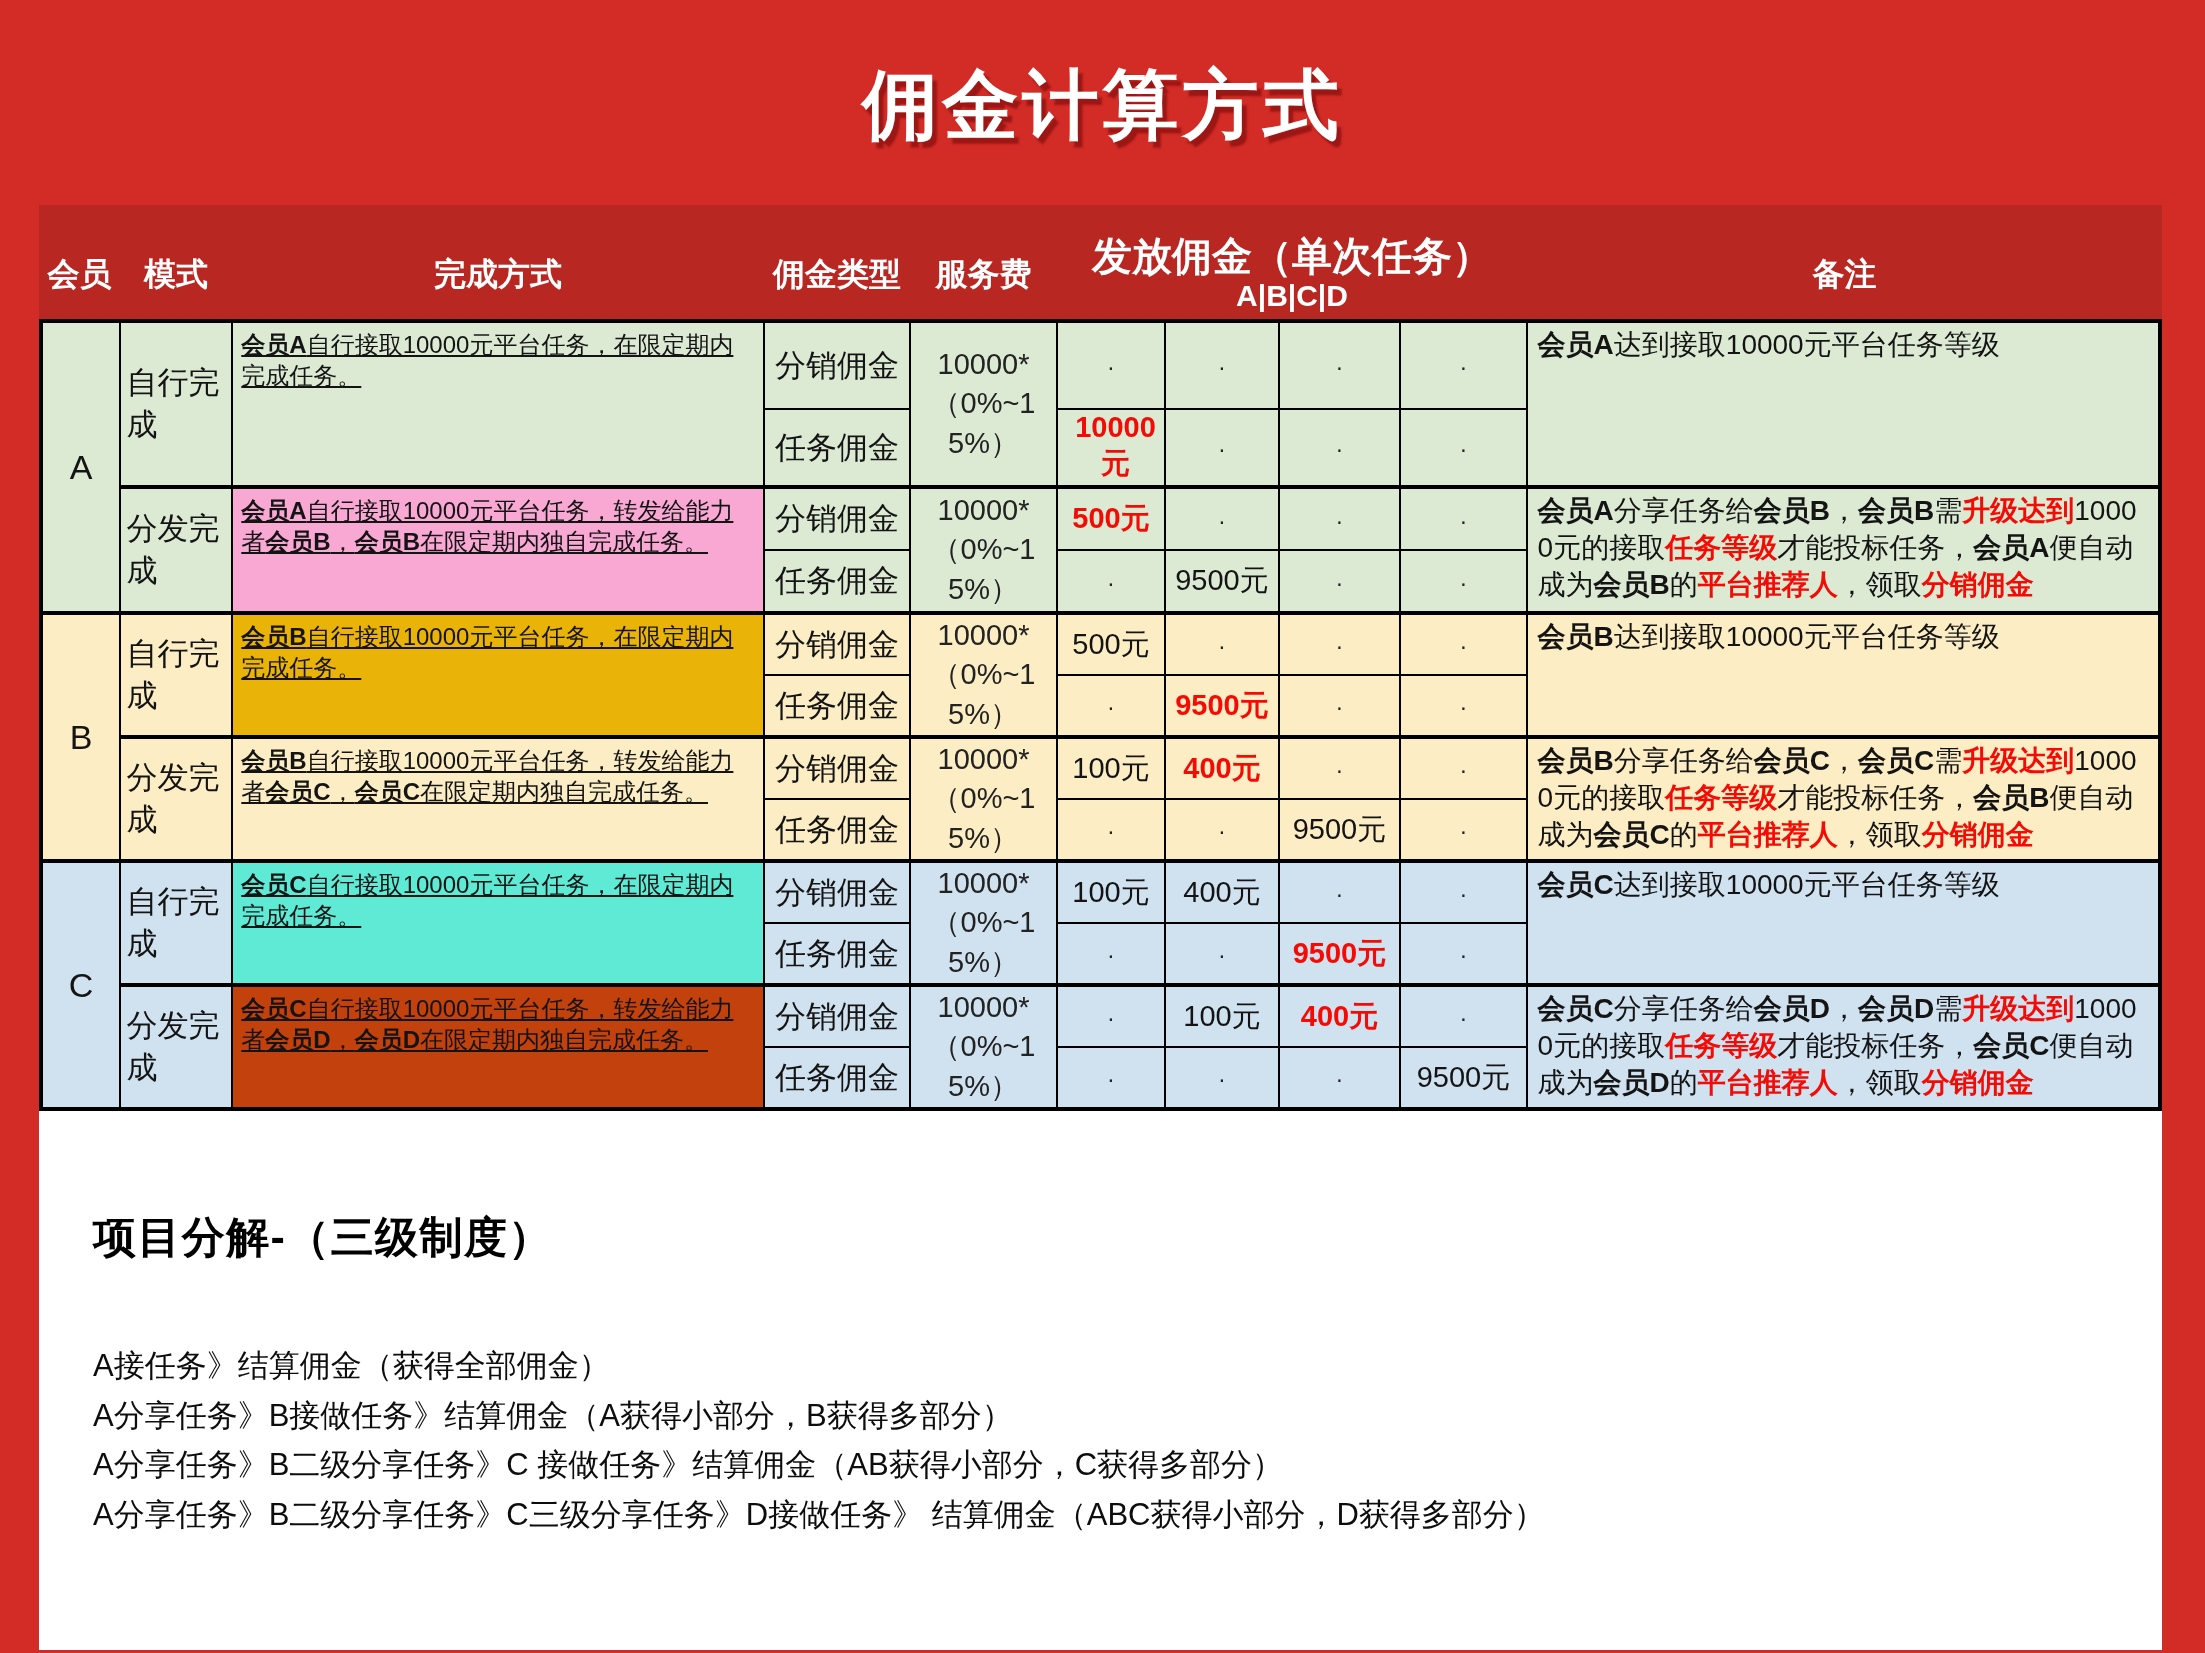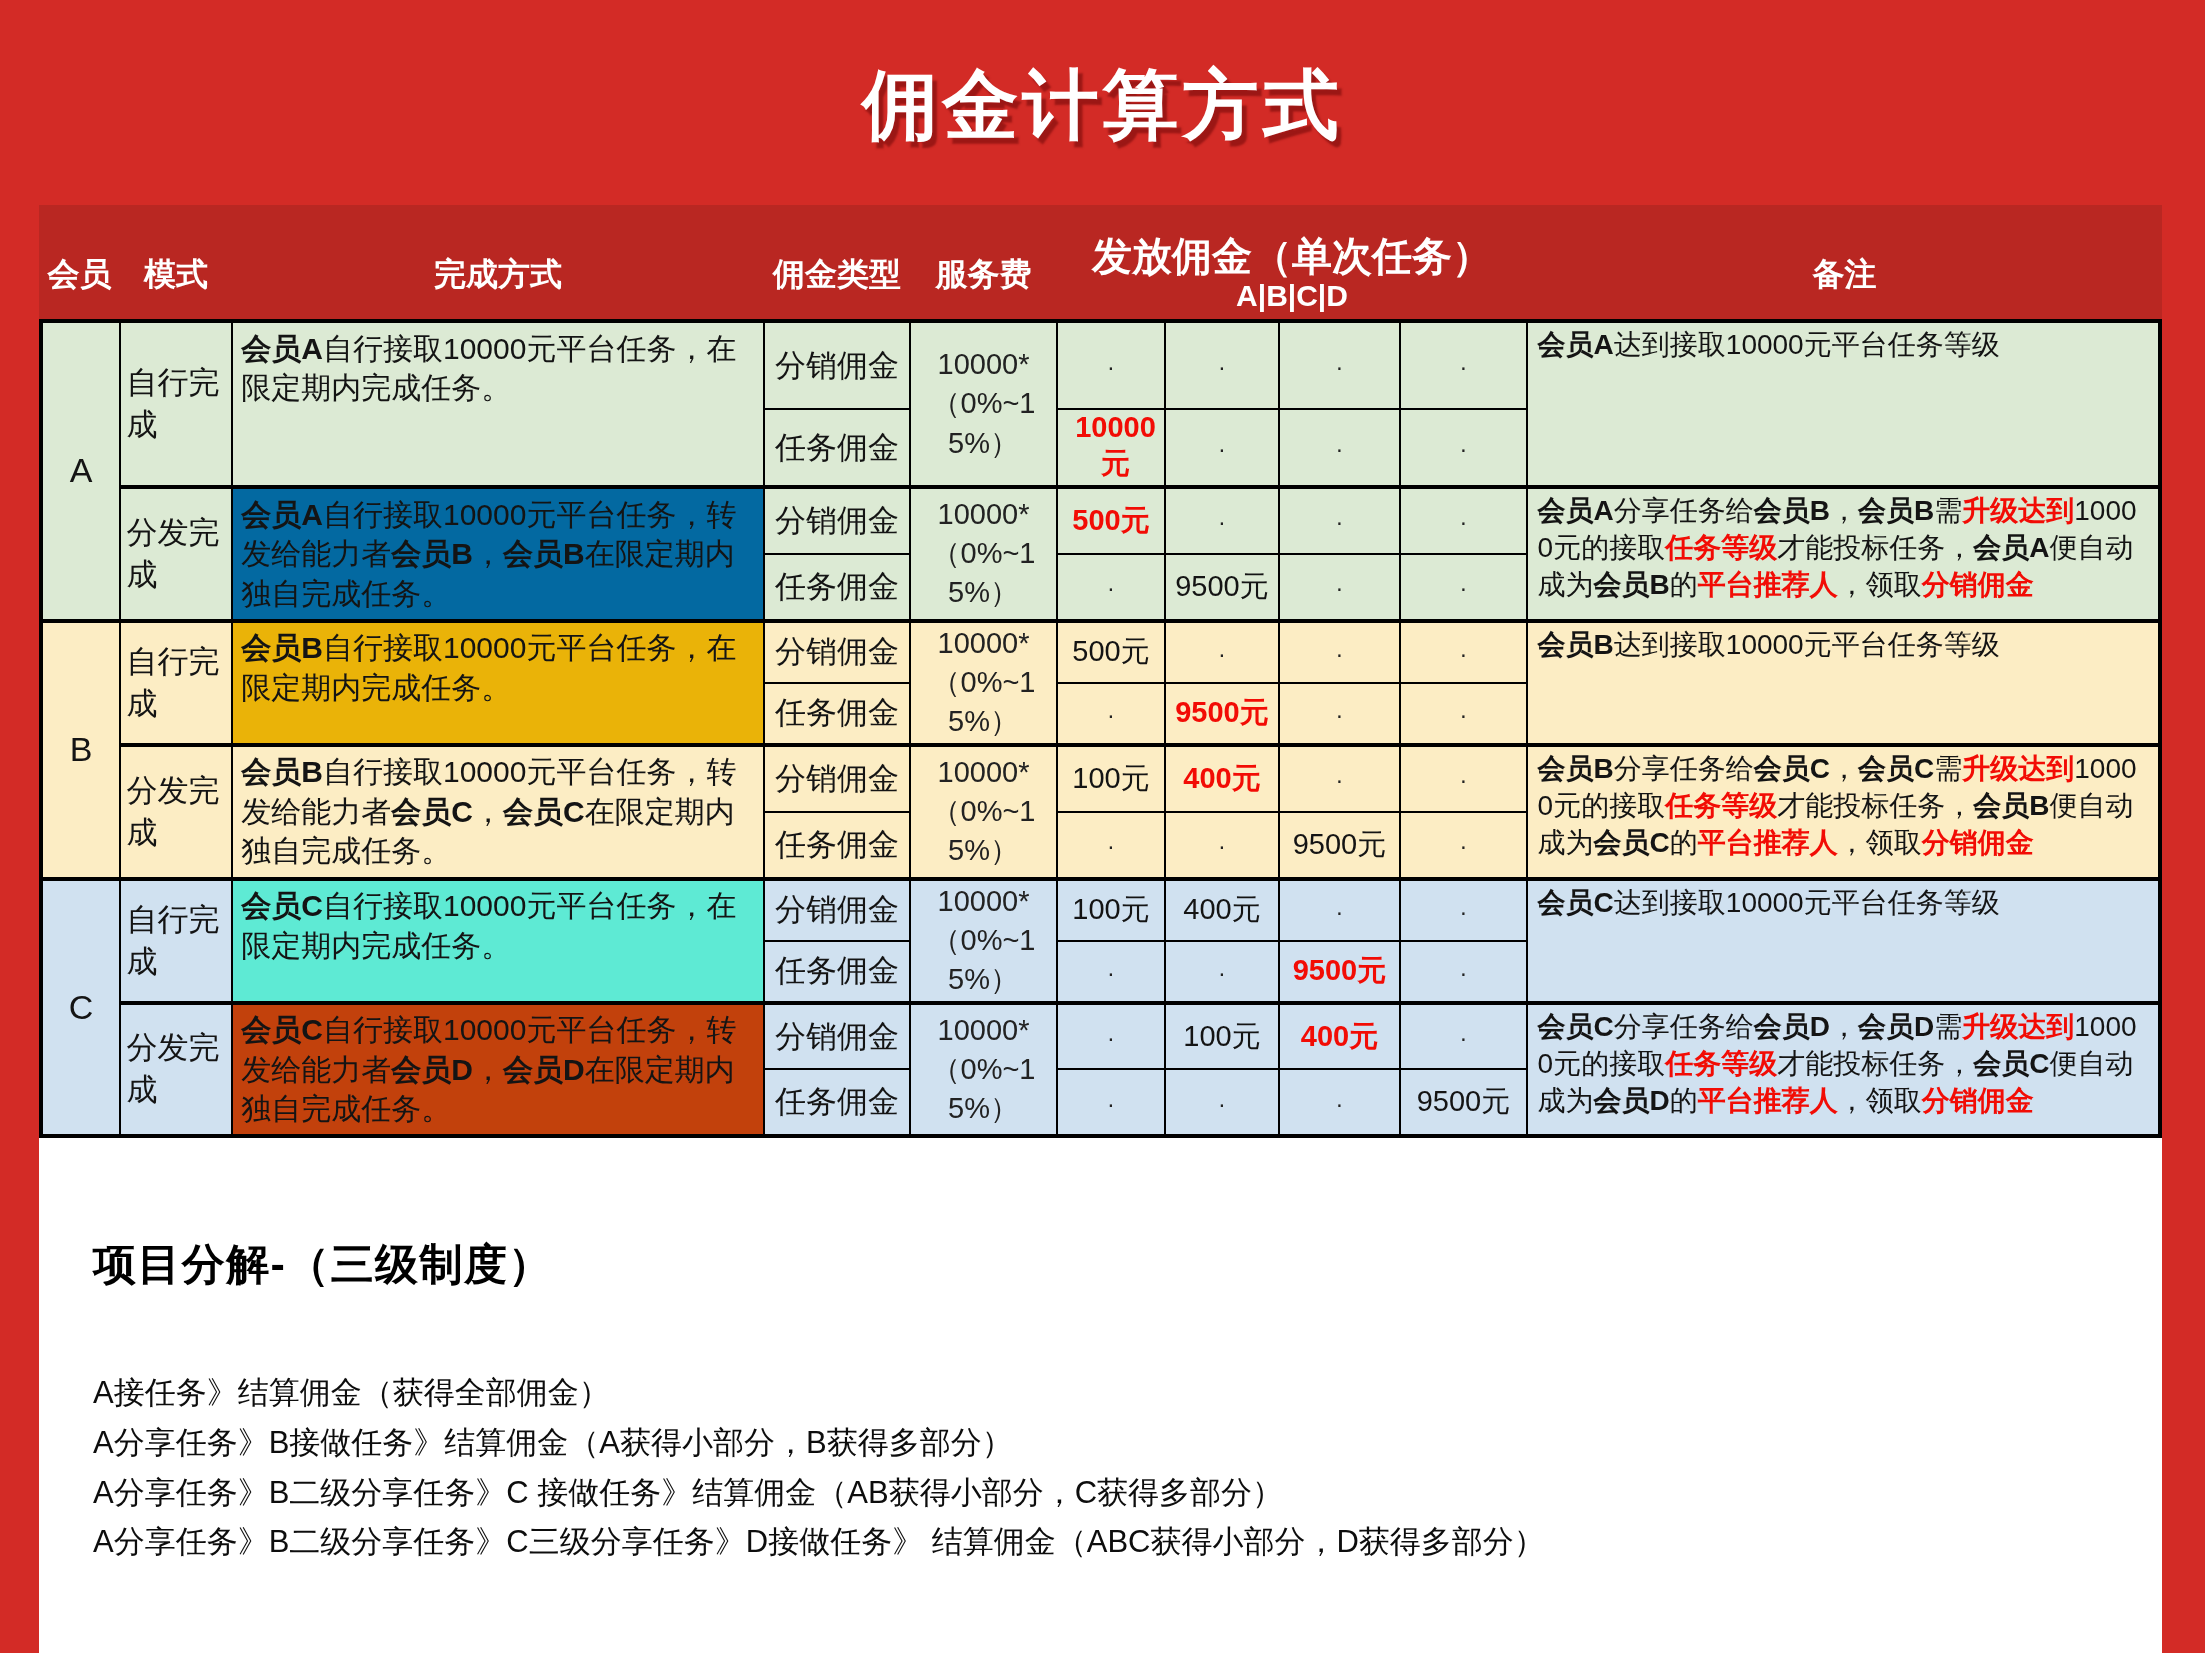--- a/index.html
+++ b/index.html
@@ -34,21 +34,21 @@
   }
   col.c1{width:79px} col.c2{width:112px} col.c3{width:532px} col.c4{width:146px}
   col.c5{width:147px} col.c6{width:108px} col.c7{width:114px} col.c8{width:121px}
   col.c9{width:127px} col.c10{width:auto}
   td{border:2.1px solid #000;vertical-align:middle;overflow:hidden;word-break:break-all;}
   tr.sec > td{border-top:4.8px solid #000;}
   tr.blk > td{border-top:4.1px solid #000;}
   tr.h127{height:88px} tr.h91{height:63px} tr.h90{height:62px}
   .c-mem{text-align:center;font-size:34px;}
   .c-mode{font-size:31px;padding-left:5.5px;}
-  .c-desc{font-size:30px;line-height:1.32;padding:5.5px 6.9px 5.5px 8.3px;vertical-align:top;}
+  .c-desc{font-size:24px;line-height:1.32;padding:5.5px 6.9px 5.5px 8.3px;vertical-align:top;text-decoration:underline;}
   .c-type{font-size:31px;text-align:center;}
   .c-fee{font-size:29px;text-align:center;white-space:pre-line;line-height:1.35;color:#222;}
   .c-val{font-size:29px;text-align:center;}
   .c-rem{font-size:28px;line-height:1.32;padding:4.1px 6.9px 4.1px 9.6px;vertical-align:top;}
   .b{font-weight:bold;}
   .red{color:#f20c05;font-weight:bold;}
   .dot{font-size:23.4px;color:#222;}
   
   .white-panel{width:2123px;height:539px;background:#ffffff;}
   .panel-heading{font-size:43px;font-weight:bold;letter-spacing:1.4px;padding:98px 0 0 54px;color:#000;}
@@ -105,21 +105,21 @@
         </tr>
         <tr class="h91">
           <td class="c-type" style="background: rgb(220, 234, 212);">任务佣金</td>
           <td class="c-val" style="background: rgb(220, 234, 212); padding-left: 10px;"><span class="red">10000元</span></td>
           <td class="c-val" style="background: rgb(220, 234, 212);"><span class="dot">·</span></td>
           <td class="c-val" style="background: rgb(220, 234, 212);"><span class="dot">·</span></td>
           <td class="c-val" style="background: rgb(220, 234, 212);"><span class="dot">·</span></td>
         </tr>
         <tr class="blk h91">
           <td class="c-mode" rowspan="2" style="background: rgb(220, 234, 212);">分发完成</td>
-          <td class="c-desc" rowspan="2" style="background: #0369a1;"><span class="b">会员A</span><span class="">自行接取10000元平台任务，转发给能力者</span><span class="b">会员B</span><span class="">，</span><span class="b">会员B</span><span class="">在限定期内独自完成任务。</span></td>
+          <td class="c-desc" rowspan="2" style="background: #f9a8d4;"><span class="b">会员A</span><span class="">自行接取10000元平台任务，转发给能力者</span><span class="b">会员B</span><span class="">，</span><span class="b">会员B</span><span class="">在限定期内独自完成任务。</span></td>
           <td class="c-type" style="background: rgb(220, 234, 212);">分销佣金</td>
           <td class="c-fee" rowspan="2" style="background: rgb(220, 234, 212);">10000*
 （0%~15%）</td>
           <td class="c-val" style="background: rgb(220, 234, 212);"><span class="red">500元</span></td>
           <td class="c-val" style="background: rgb(220, 234, 212);"><span class="dot">·</span></td>
           <td class="c-val" style="background: rgb(220, 234, 212);"><span class="dot">·</span></td>
           <td class="c-val" style="background: rgb(220, 234, 212);"><span class="dot">·</span></td>
           <td class="c-rem" rowspan="2" style="background: rgb(220, 234, 212);"><span class="b">会员A</span><span class="">分享任务给</span><span class="b">会员B</span><span class="">，</span><span class="b">会员B</span><span class="">需</span><span class="b red">升级达到</span><span class="">10000元的接取</span><span class="b red">任务等级</span><span class="">才能投标任务，</span><span class="b">会员A</span><span class="">便自动成为</span><span class="b">会员B</span><span class="">的</span><span class="b red">平台推荐人</span><span class="">，领取</span><span class="b red">分销佣金</span></td>
         </tr>
         <tr class="h91">

